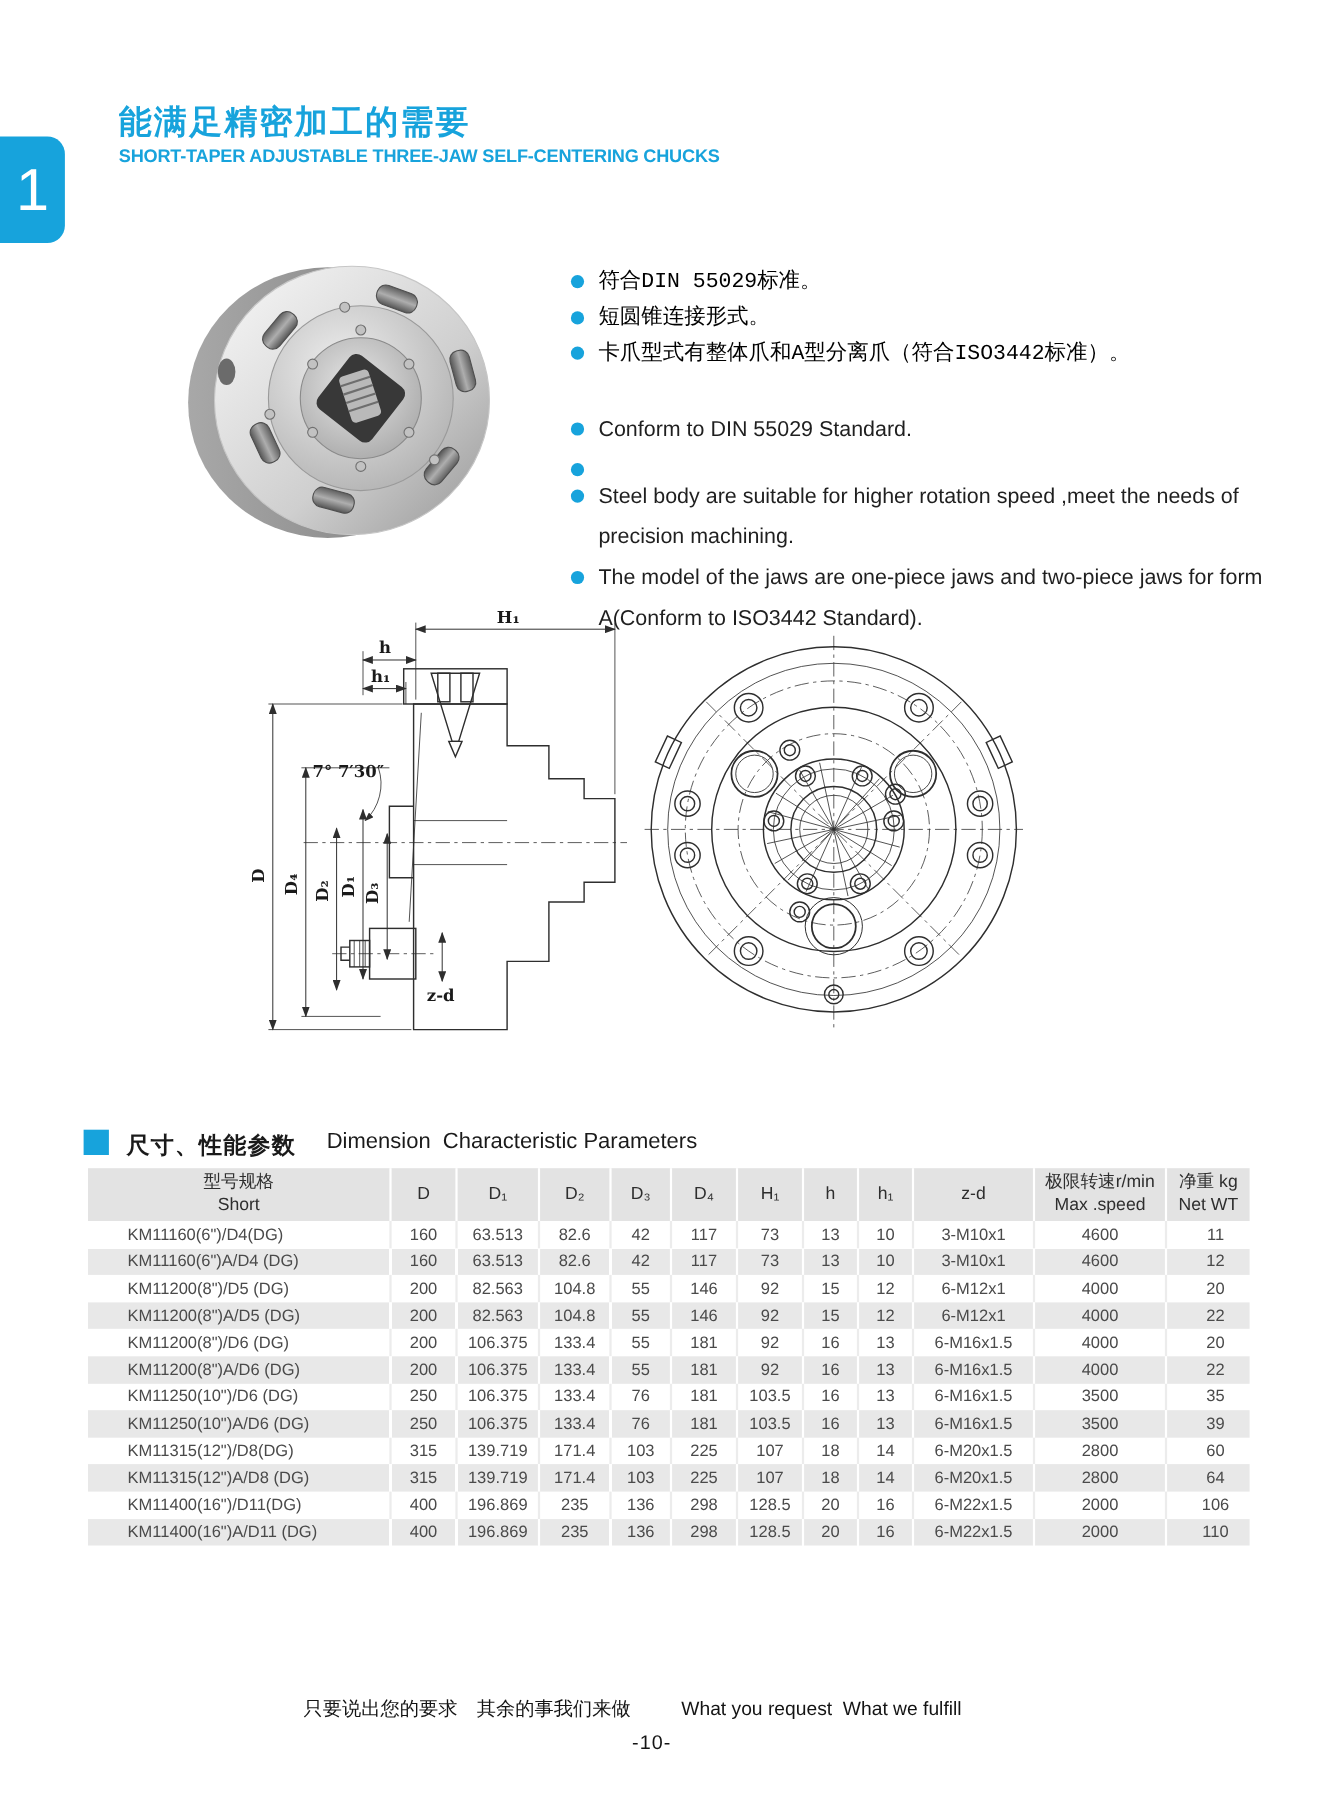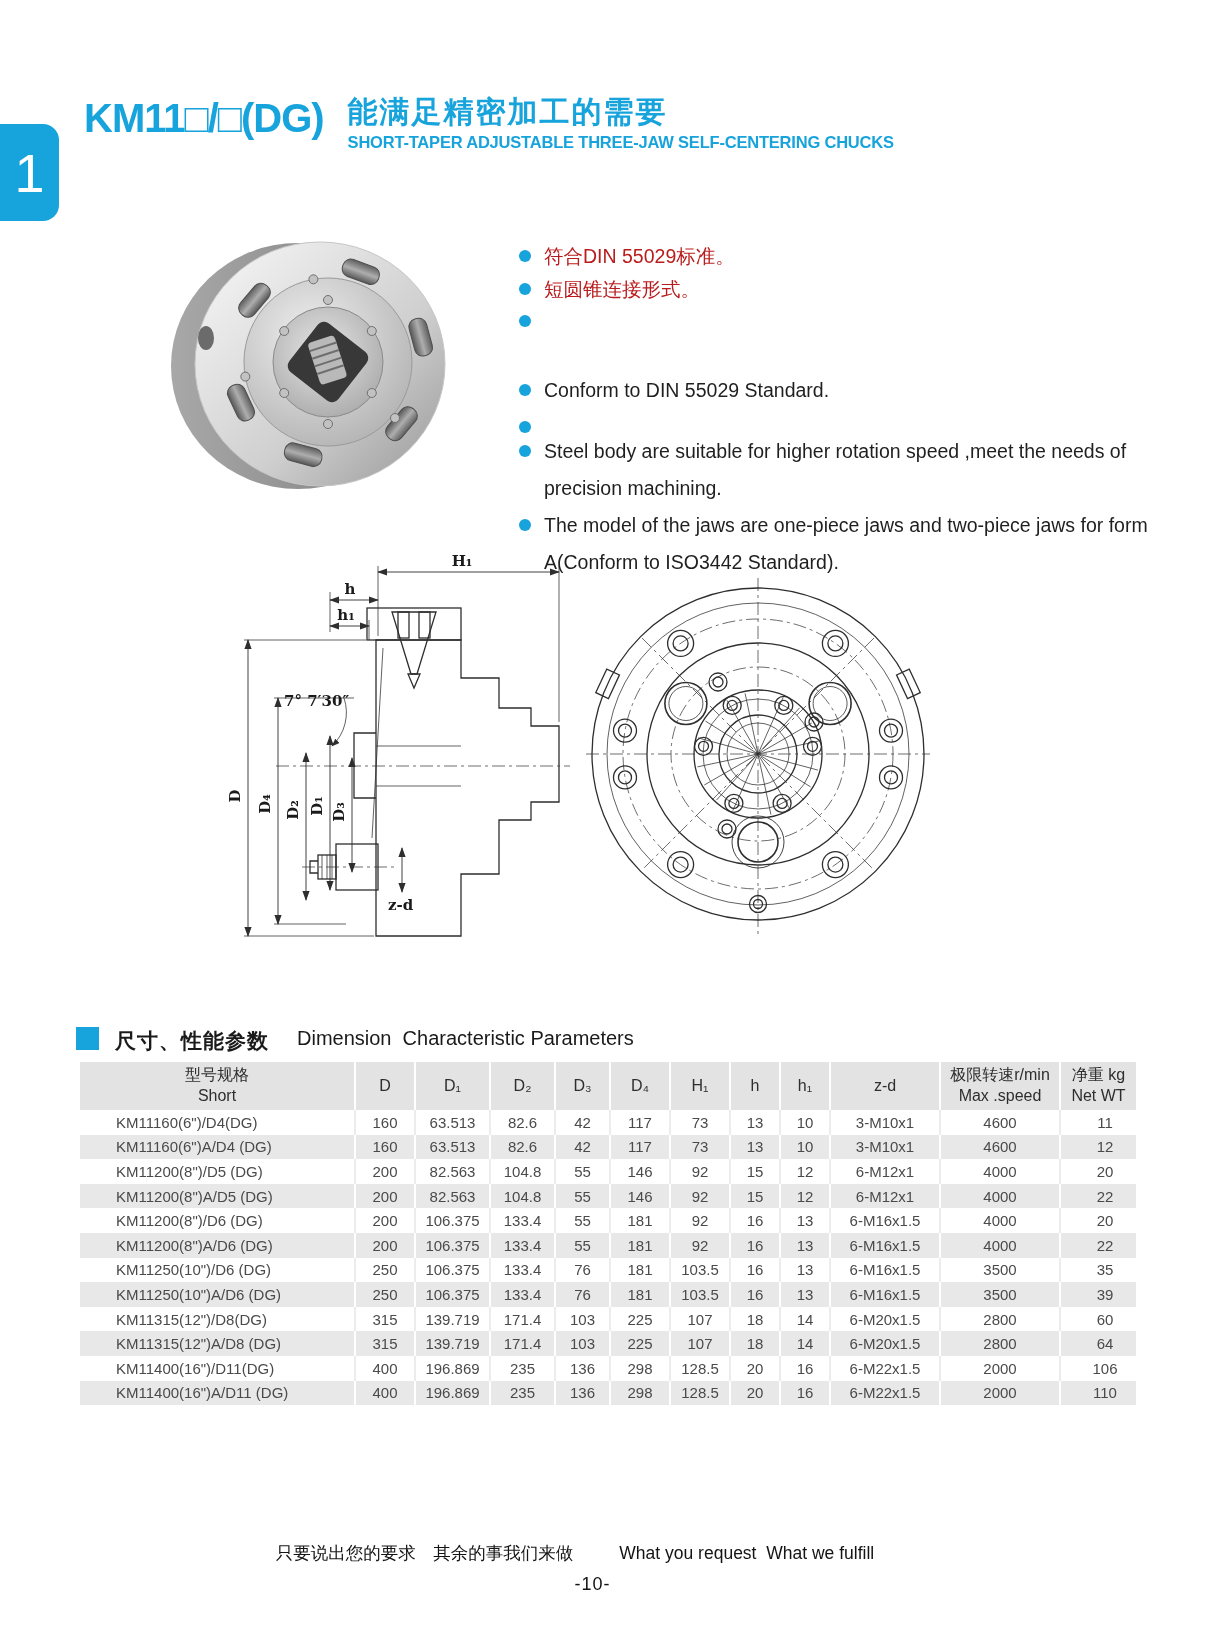--- a/index.html
+++ b/index.html
@@ -27,21 +27,21 @@
   .thin{fill:none;stroke:#2e2e2e;stroke-width:0.75;}
   .cl{fill:none;stroke:#2e2e2e;stroke-width:0.7;stroke-dasharray:13 4 3 4;}
   .dim{fill:none;stroke:#2e2e2e;stroke-width:0.9;}
   .dlabel{font-family:"DejaVu Serif","Liberation Serif",serif;font-size:15px;font-weight:bold;fill:#1a1a1a;}
 
   
   .features{position:absolute;left:519px;margin:0;padding:0;list-style:none;width:665px;}
   .features-cn{top:240px;}
   .features-en{top:372px;}
   .features li{display:flex;align-items:flex-start;}
-  .features-cn li{line-height:32.5px;font-size:19.5px;color:#b91c1c;}
+  .features-cn li{line-height:32.5px;font-size:19.5px;color:#000000;font-family:Liberation Mono, monospace;}
   .features-en li{line-height:37px;font-size:19.5px;color:#1f1f1f;}
   .dot{flex:0 0 12px;width:12px;height:12px;border-radius:50%;background:#17a3dc;margin-right:13px;margin-top:10px;}
   .features-en .dot{margin-top:12px;}
 
   
   .section-heading{position:absolute;left:76px;top:1027px;display:flex;align-items:flex-start;}
   .sq{width:23px;height:23px;background:#17a3dc;margin-right:16px;}
   .sh-cn{font-size:21px;font-weight:bold;color:#1a1a1a;letter-spacing:1px;}
   .sh-en{font-size:20px;color:#1a1a1a;margin-left:28px;white-space:pre;}
 
@@ -66,21 +66,20 @@
 </head>
 <body>
 
 <div class="page">
 
   <div class="side-tab">
     <span>1</span>
   </div>
 
   <header class="header">
-    <div class="model-code">KM11□/□(DG)</div>
     <div class="titles">
       <div class="title-cn">能满足精密加工的需要</div>
       <div class="title-en">SHORT-TAPER  ADJUSTABLE THREE-JAW  SELF-CENTERING  CHUCKS</div>
     </div>
   </header>
 
   <div class="photo">
     <svg viewBox="0 0 330 275">
       <defs>
         <linearGradient id="gBody" x1="0" y1="0" x2="1" y2="1">
@@ -159,20 +158,21 @@
       <li>
         <span class="dot"></span>
         <span class="ftext">符合DIN 55029标准。</span>
       </li>
       <li>
         <span class="dot"></span>
         <span class="ftext">短圆锥连接形式。</span>
       </li>
       <li>
         <span class="dot"></span>
+        <span class="ftext">卡爪型式有整体爪和A型分离爪（符合ISO3442标准）。</span>
       </li>
     </ul>
   <ul class="features features-en" id="features-en">
       <li>
         <span class="dot"></span>
         <span class="ftext">Conform to DIN 55029 Standard.</span>
       </li>
       <li>
         <span class="dot"></span>
       </li>

